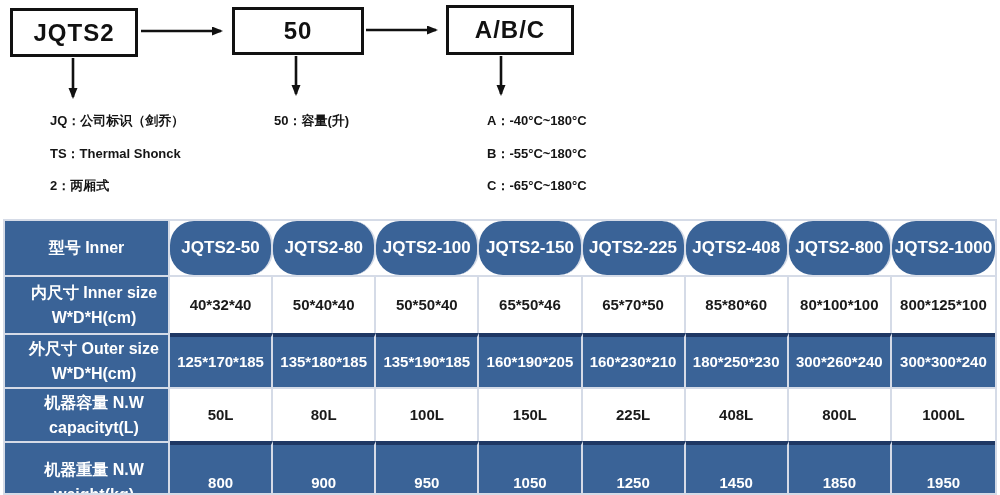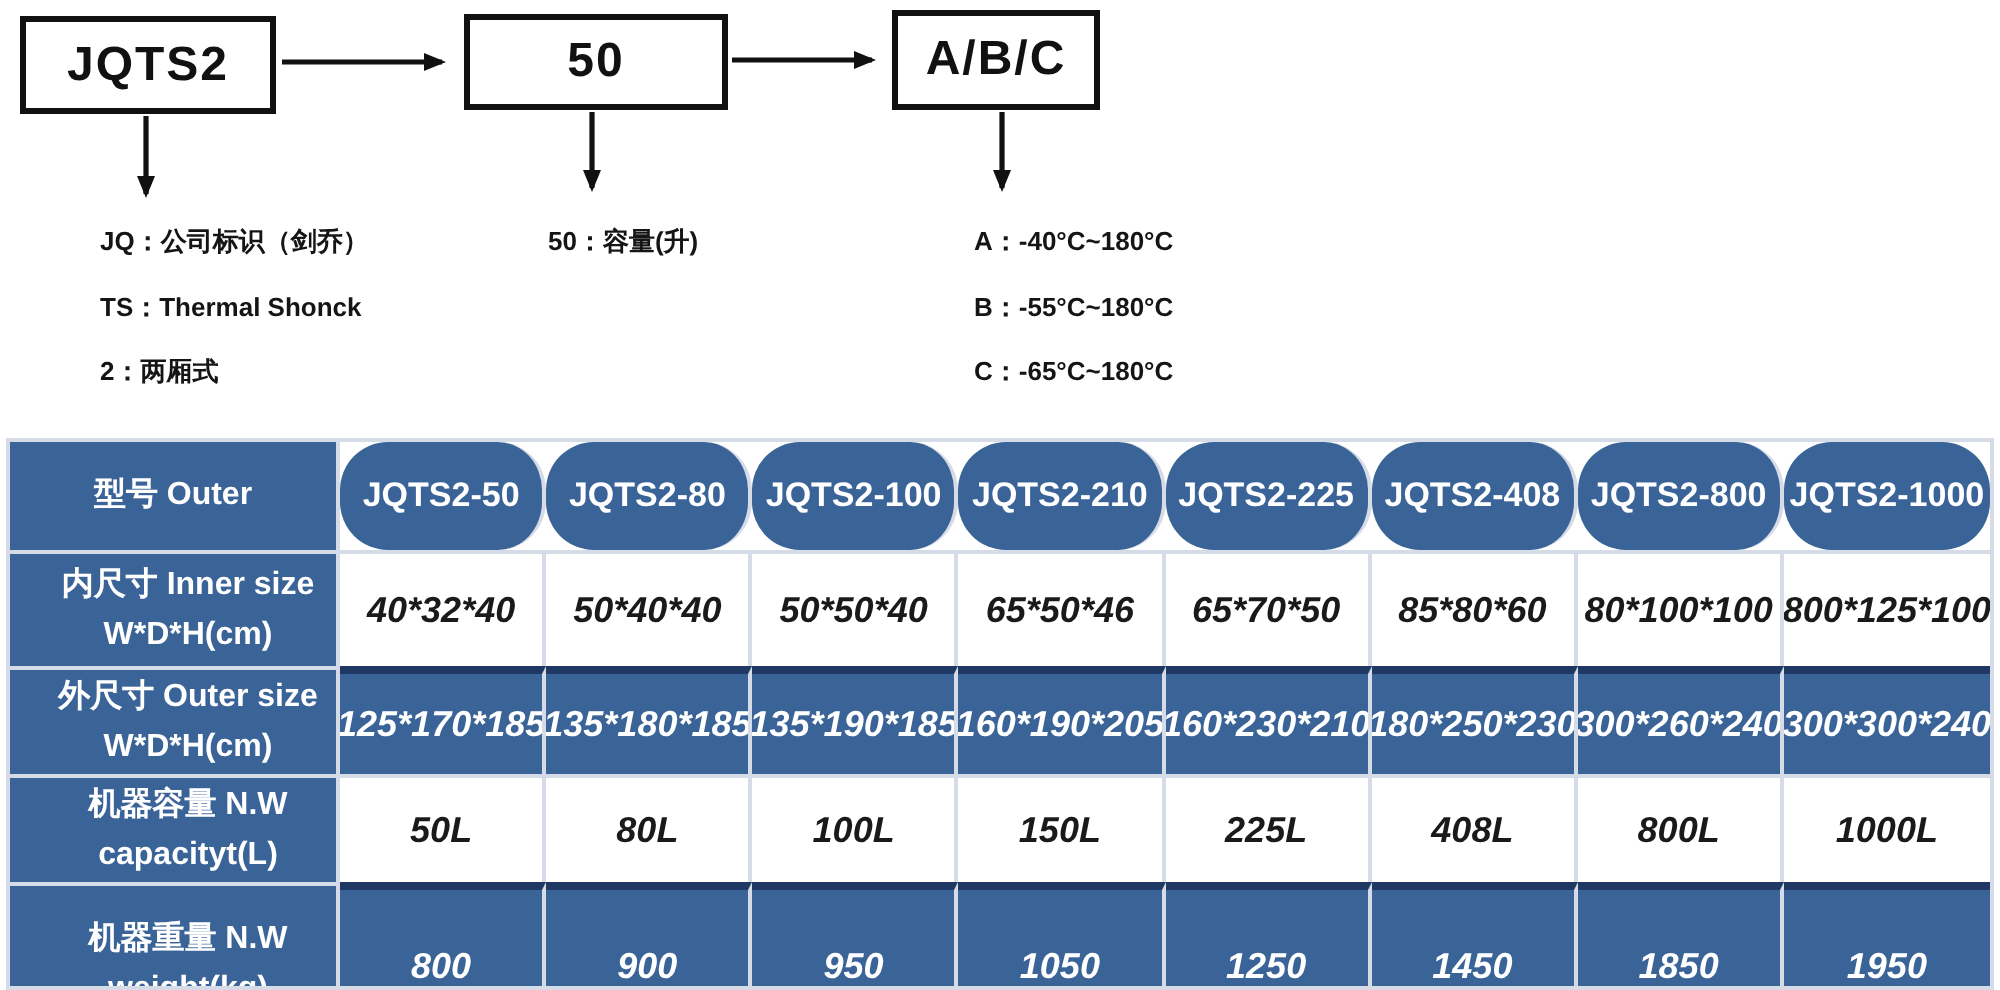--- a/index.html
+++ b/index.html
@@ -11,21 +11,21 @@
   
   .diagram { position: absolute; left: 0; top: 0; width: 1000px; height: 215px; }
   .arrow-layer { position: absolute; left: 0; top: 0; width: 1000px; height: 215px; }
   .dbox {
     position: absolute; border: 3px solid #111; background: #fff;
     display: flex; align-items: center; justify-content: center;
     font-size: 24px; letter-spacing: 1px; color: #111;
   }
   .dbox.b1 { left: 10px;  top: 8px; width: 128px; height: 49px; }
   .dbox.b2 { left: 232px; top: 7px; width: 132px; height: 48px; }
-  .dbox.b3 { left: 446px; top: 5px; width: 104px; height: 50px; }
+  .dbox.b3 { left: 446px; top: 5px; width: 128px; height: 50px; }
   .note { position: absolute; font-size: 13px; white-space: nowrap; color: #151515; margin-left: 44px; }
   .n-jq  { left: 6px;   top: 112px; }
   .n-ts  { left: 6px;   top: 145px; }
   .n-two { left: 6px;   top: 177px; }
   .n-cap { left: 230px; top: 112px; }
   .n-a   { left: 443px; top: 112px; }
   .n-b   { left: 443px; top: 145px; }
   .n-c   { left: 443px; top: 177px; }
 
   
@@ -44,21 +44,21 @@
     border-right: 2px solid #D5DBE7;
     text-align: center; line-height: 1.45; overflow: hidden;
   }
   .cell:nth-child(9n) { border-right: none; }
   .cell.first-row { border-top: none; }
   .cell.blue  { background: #3A6397; color: #ffffff; }
   .cell.white { background: #ffffff; color: #1a1a1a; }
   .cell.accent { border-top: 4px solid #1F3864; }
   .cell.head-col { font-size: 17px; border-radius: 24px; }
   .cell.head-model { font-size: 18px; }
-  .cell.value { font-size: 18px; font-style: italic; }
+  .cell.value { font-size: 15px; }
   .cell.label-col { font-size: 16px; padding: 0 4px; }
   .cell.label-col .ln { display: block; line-height: 25px; margin-left: 15px; }
 </style>
 </head>
 <body>
 
 <div class="canvas">
 
   <div class="diagram">
     <svg class="arrow-layer" width="1000" height="215" viewBox="0 0 1000 215" xmlns="http://www.w3.org/2000/svg">
@@ -81,25 +81,25 @@
     <div class="note n-jq">JQ：公司标识（剑乔）</div>
     <div class="note n-ts">TS：Thermal Shonck</div>
     <div class="note n-two">2：两厢式</div>
     <div class="note n-cap">50：容量(升)</div>
     <div class="note n-a">A：-40°C~180°C</div>
     <div class="note n-b">B：-55°C~180°C</div>
     <div class="note n-c">C：-65°C~180°C</div>
   </div>
 
   <div class="spec-table" id="spec-table">
-      <div class="cell blue head-model label-col first-row">型号 Outer</div>
+      <div class="cell blue head-model label-col first-row">型号 Inner</div>
       <div class="cell blue head-col first-row">JQTS2-50</div>
       <div class="cell blue head-col first-row">JQTS2-80</div>
       <div class="cell blue head-col first-row">JQTS2-100</div>
-      <div class="cell blue head-col first-row">JQTS2-210</div>
+      <div class="cell blue head-col first-row">JQTS2-150</div>
       <div class="cell blue head-col first-row">JQTS2-225</div>
       <div class="cell blue head-col first-row">JQTS2-408</div>
       <div class="cell blue head-col first-row">JQTS2-800</div>
       <div class="cell blue head-col first-row">JQTS2-1000</div>
       <div class="cell blue label-col">
         <span class="ln">内尺寸 Inner size</span>
         <span class="ln">W*D*H(cm)</span>
       </div>
       <div class="cell white value">40*32*40</div>
       <div class="cell white value">50*40*40</div>

